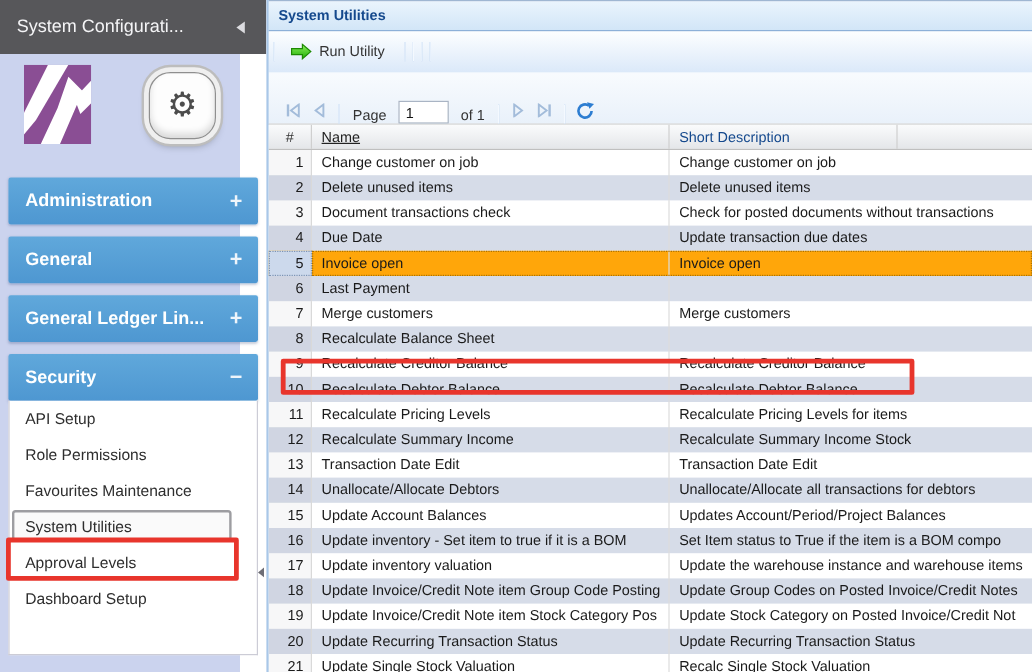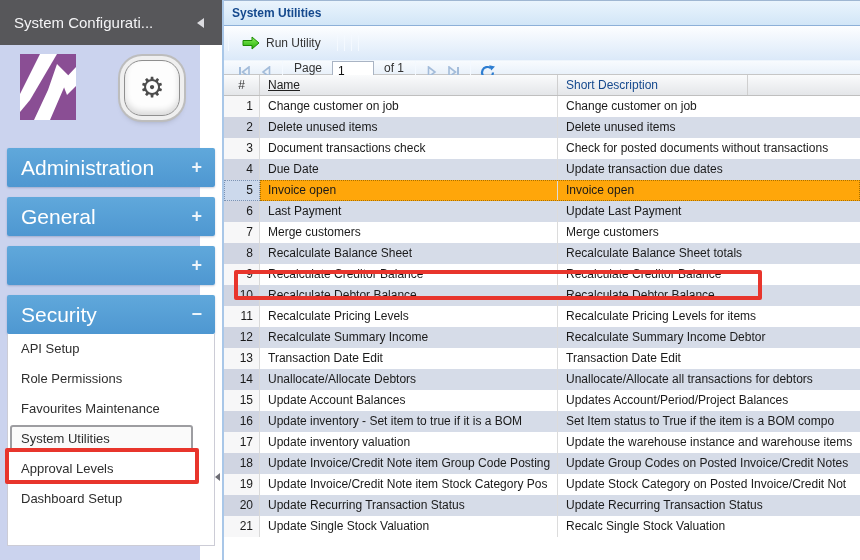--- a/index.html
+++ b/index.html
@@ -14,21 +14,21 @@
     border-top:5px solid transparent; border-bottom:5px solid transparent; border-right:7px solid #dcdce0; }
   .logo-purple { position:absolute; left:20px; top:54px; }
   .gear-btn { position:absolute; left:124px; top:60px; width:56px; height:56px; background:#fdfdfd;
     border:1px solid #8f8f8f; border-radius:18px;
     box-shadow:0 0 0 4px #efefef, 0 0 0 6px #bdbdbd, 0 4px 7px rgba(0,0,0,.38), inset 0 -4px 6px rgba(0,0,0,.14);
     display:flex; align-items:center; justify-content:center; }
   .gear-glyph { font-size:28px; color:#4c4c4c; line-height:1; }
 
   .acc { position:absolute; left:7px; width:208px; height:39px; border-radius:2px;
     background:linear-gradient(#60a8db,#4e97d1); box-shadow:0 1px 2px rgba(40,60,110,.25); }
-  .acc-label { position:absolute; left:14px; line-height:39px; font-size:21px; font-weight:normal; color:#fff; }
+  .acc-label { position:absolute; left:14px; line-height:39px; font-size:15px; font-weight:bold; color:#fff; }
   .acc-toggle { position:absolute; right:13px; line-height:39px; font-size:18px; font-weight:bold; color:#eef5fb; }
 
   .submenu { position:absolute; left:7px; top:334px; width:208px; height:212px; background:#ffffff;
     border:1px solid #ccccd6; border-top:none; }
   .submenu-item { position:relative; height:30px; line-height:30px; padding-left:13px; font-size:13px; color:#2e2e2e; }
   .sel-box { position:absolute; left:2px; right:21px; top:1px; bottom:3px;
     border:2px solid #9d9da1; border-radius:3px; background:rgba(246,246,246,.55); }
   .sel-label { position:relative; z-index:2; }
 
   .annot { position:absolute; border:4px solid #e8352c; border-radius:2px; z-index:9; }
@@ -42,22 +42,22 @@
     border-top:1px solid #9fb6d2; border-bottom:1px solid #8db0d8; }
   .panel-title span { position:absolute; left:8px; line-height:24px; font-size:12px; font-weight:bold; color:#15498d; }
 
   .toolbar { height:34px; background:linear-gradient(#fdfeff,#dbe9f9); display:flex; align-items:center; }
   .vsep { width:1px; height:16px; background:#9fc0e8; border-right:1px solid #f4f9ff; }
   .run-btn { display:flex; align-items:flex-start; gap:6px; margin-left:9px; padding:2px 4px; border-radius:3px; cursor:default; }
   .run-label { font-size:12px; color:#333; }
   .sep-group { display:flex; gap:6px; margin-left:12px; }
   .toolbar .vsep.first { margin-left:4px; }
 
-  .paging { height:15px; background:linear-gradient(#f8fbfe,#e9f1fa); border-top:1px solid #eef5fc;
-    border-bottom:1px solid #c6c6c6; display:flex; align-items:flex-start; padding-left:9px; }
+  .paging { height:44px; background:linear-gradient(#f8fbfe,#e9f1fa); border-top:1px solid #eef5fc;
+    border-bottom:1px solid #c6c6c6; display:flex; align-items:flex-end; padding-left:9px; }
   .pg-btn { display:flex; align-items:center; justify-content:center; width:22px; height:22px; }
   .paging .vsep { margin:0 5px; }
   .pg-text { font-size:12px; color:#333; margin:0 6px; }
   .page-input { width:42px; height:19px; border:1px solid #a9b4c4; background:#fff; font-size:12px;
     font-family:"Liberation Sans", sans-serif; padding-left:5px; color:#111; margin:0 4px; }
 
   
   .grid { position:relative; width:636px; height:466px; background:#fff; }
   .ghead { display:flex; height:21px; background:linear-gradient(#fafbfc,#e4e6e9); border-bottom:1px solid #bfbfbf; font-size:12px; }
   .ghead > div { display:flex; align-items:center; }
@@ -103,20 +103,21 @@
 
     <div class="acc" style="top:148px">
       <span class="acc-label">Administration</span>
       <span class="acc-toggle">+</span>
     </div>
     <div class="acc" style="top:197px">
       <span class="acc-label">General</span>
       <span class="acc-toggle">+</span>
     </div>
     <div class="acc" style="top:246px">
+      <span class="acc-label">General Ledger Lin...</span>
       <span class="acc-toggle">+</span>
     </div>
     <div class="acc" style="top:295px">
       <span class="acc-label">Security</span>
       <span class="acc-toggle">−</span>
     </div>
 
     <div class="submenu" id="submenu">
         <div class="submenu-item"><span class="">API Setup</span></div>
         <div class="submenu-item"><span class="">Role Permissions</span></div>
@@ -224,51 +225,49 @@
             <div class="cell-desc">Update transaction due dates</div>
           </div>
           <div class="row highlight">
             <div class="cell-num">5</div>
             <div class="cell-name">Invoice open</div>
             <div class="cell-desc">Invoice open</div>
           </div>
           <div class="row stripe">
             <div class="cell-num">6</div>
             <div class="cell-name">Last Payment</div>
-            <div class="cell-desc">Update Last Payment</div>
           </div>
           <div class="row">
             <div class="cell-num">7</div>
             <div class="cell-name">Merge customers</div>
             <div class="cell-desc">Merge customers</div>
           </div>
           <div class="row stripe">
             <div class="cell-num">8</div>
             <div class="cell-name">Recalculate Balance Sheet</div>
-            <div class="cell-desc">Recalculate Balance Sheet totals</div>
           </div>
           <div class="row">
             <div class="cell-num">9</div>
             <div class="cell-name">Recalculate Creditor Balance</div>
             <div class="cell-desc">Recalculate Creditor Balance</div>
           </div>
           <div class="row stripe">
             <div class="cell-num">10</div>
             <div class="cell-name">Recalculate Debtor Balance</div>
             <div class="cell-desc">Recalculate Debtor Balance</div>
           </div>
           <div class="row">
             <div class="cell-num">11</div>
             <div class="cell-name">Recalculate Pricing Levels</div>
             <div class="cell-desc">Recalculate Pricing Levels for items</div>
           </div>
           <div class="row stripe">
             <div class="cell-num">12</div>
             <div class="cell-name">Recalculate Summary Income</div>
-            <div class="cell-desc">Recalculate Summary Income Debtor</div>
+            <div class="cell-desc">Recalculate Summary Income Stock</div>
           </div>
           <div class="row">
             <div class="cell-num">13</div>
             <div class="cell-name">Transaction Date Edit</div>
             <div class="cell-desc">Transaction Date Edit</div>
           </div>
           <div class="row stripe">
             <div class="cell-num">14</div>
             <div class="cell-name">Unallocate/Allocate Debtors</div>
             <div class="cell-desc">Unallocate/Allocate all transactions for debtors</div>

